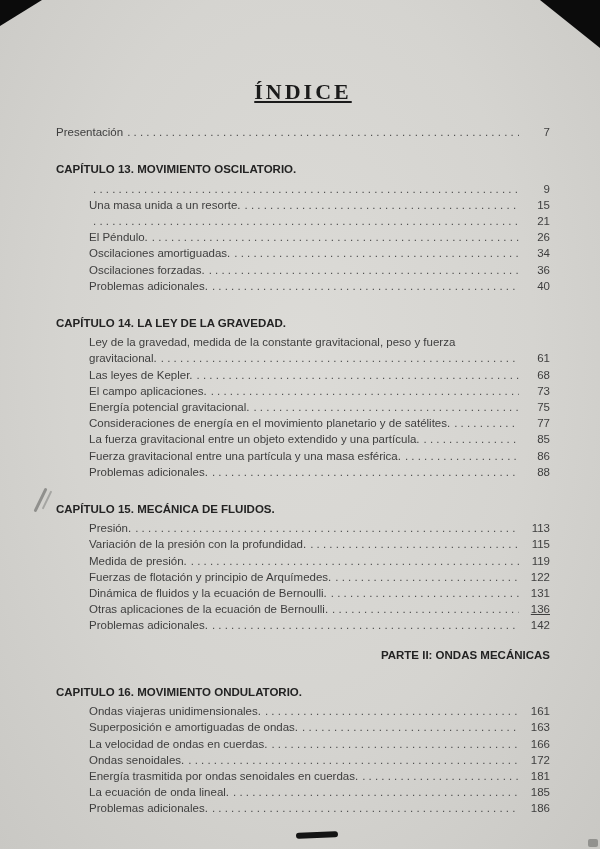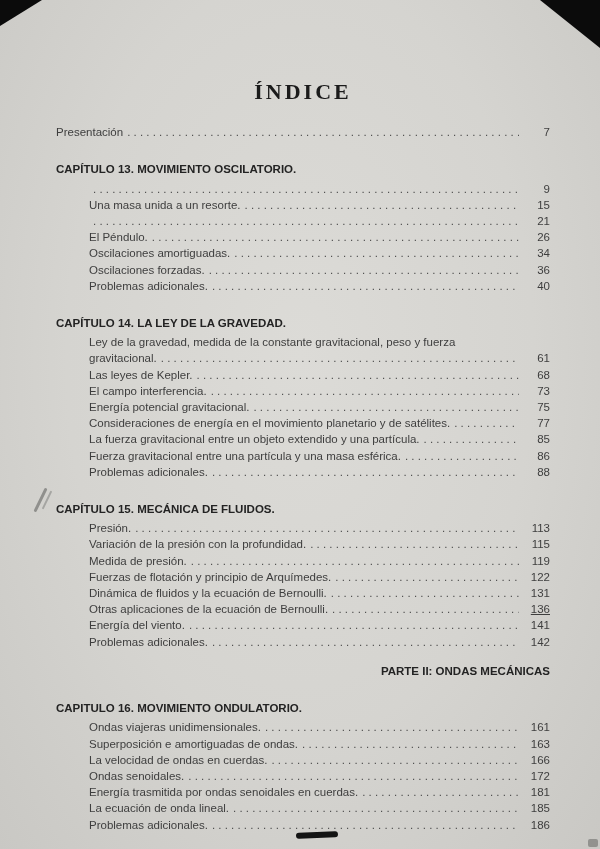--- a/index.html
+++ b/index.html
@@ -20,21 +20,21 @@
   .pen-mark{position:absolute;left:39px;top:487px;width:3px;height:26px;background:#90908d;transform:rotate(26deg);border-radius:2px}
   .pen-mark2{position:absolute;left:46px;top:490px;width:2px;height:20px;background:#a5a5a2;transform:rotate(26deg);border-radius:2px}
 
   .content{
     position:absolute;left:56px;right:50px;top:84px;
     color:#3e3e3e;font-size:11.5px;line-height:16.2px;
   }
   h1{
     font-family:"Liberation Serif",serif;font-weight:bold;
     font-size:22px;letter-spacing:3px;color:#1b1b1b;
-    text-align:center;margin:0 0 24px 0;
+    text-align:center;margin:0 0 24px 0;text-decoration:underline;
   }
   .chapter{font-weight:bold;color:#232323;margin:21px 0 3px 0}
   .part{font-weight:bold;color:#232323;text-align:right;margin:13px 0 11px 0}
   .entry{}
   .entry.indent{margin-left:33px}
   .row{display:flex;align-items:flex-end}
   .lbl{white-space:nowrap}
   .lbl-full{white-space:nowrap}
   .dots{flex:1 1 auto;overflow:hidden;white-space:nowrap;color:#4c4c4c;margin:0 3px 0 4px}
   .dots::after{
@@ -124,21 +124,21 @@
       </div>
       <div class="entry indent">
         <div class="row">
           <span class="lbl">Las leyes de Kepler.</span>
           <span class="dots"></span>
           <span class="pg">68</span>
         </div>
       </div>
       <div class="entry indent">
         <div class="row">
-          <span class="lbl">El campo interferencia.</span>
+          <span class="lbl">El campo aplicaciones.</span>
           <span class="dots"></span>
           <span class="pg">73</span>
         </div>
       </div>
       <div class="entry indent">
         <div class="row">
           <span class="lbl">Energía potencial gravitacional.</span>
           <span class="dots"></span>
           <span class="pg">75</span>
         </div>
@@ -205,27 +205,20 @@
           <span class="lbl">Dinámica de fluidos y la ecuación de Bernoulli.</span>
           <span class="dots"></span>
           <span class="pg">131</span>
         </div>
       </div>
       <div class="entry indent">
         <div class="row">
           <span class="lbl">Otras aplicaciones de la ecuación de Bernoulli.</span>
           <span class="dots"></span>
           <span class="pg u">136</span>
-        </div>
-      </div>
-      <div class="entry indent">
-        <div class="row">
-          <span class="lbl">Energía del viento.</span>
-          <span class="dots"></span>
-          <span class="pg">141</span>
         </div>
       </div>
       <div class="entry indent">
         <div class="row">
           <span class="lbl">Problemas adicionales.</span>
           <span class="dots"></span>
           <span class="pg">142</span>
         </div>
       </div>
       <div class="part">PARTE II: ONDAS MECÁNICAS</div>

